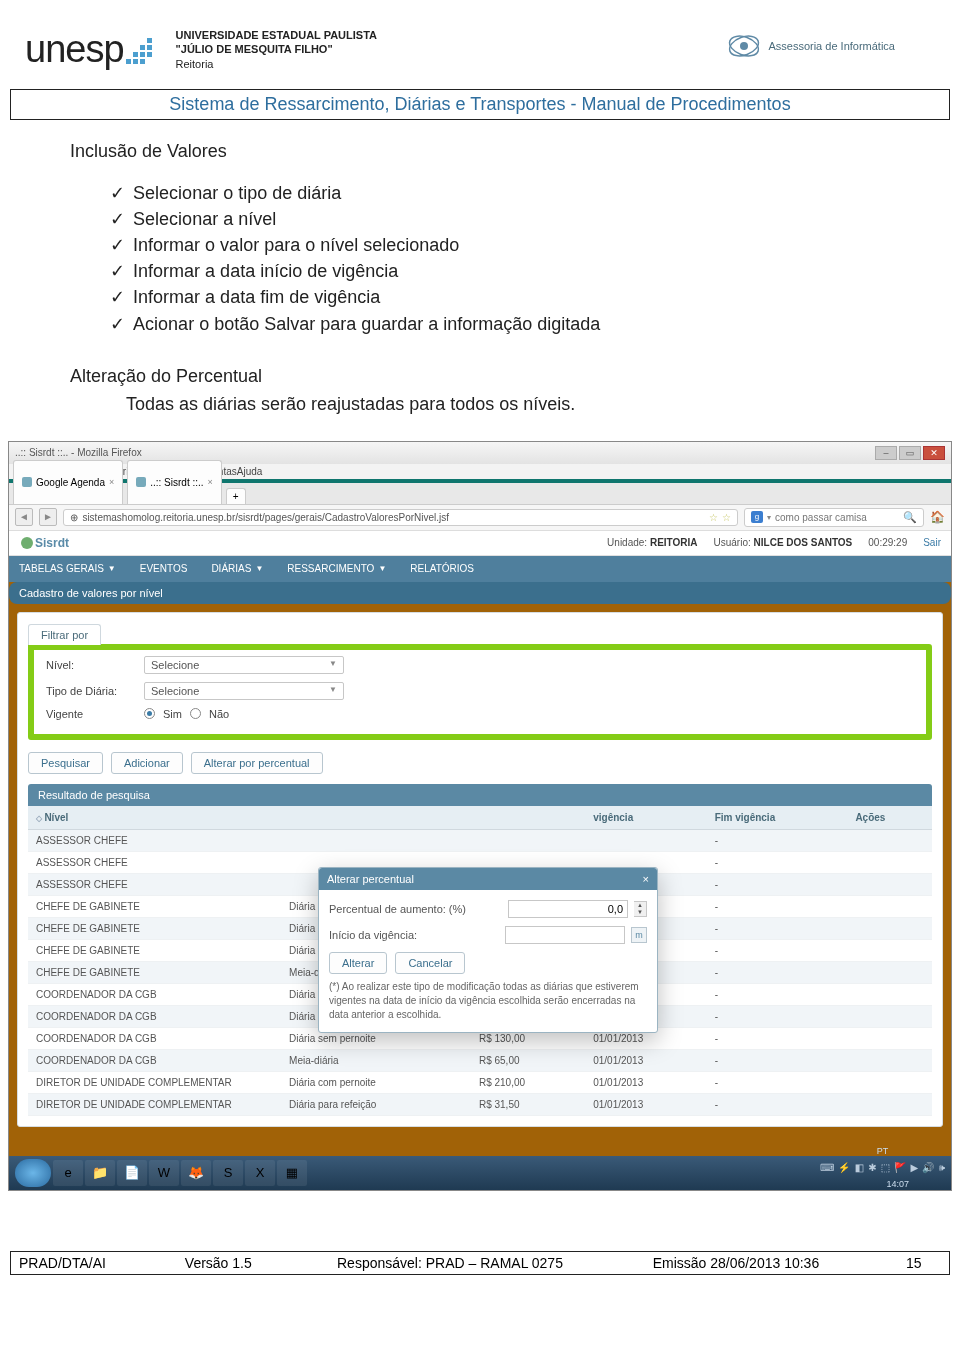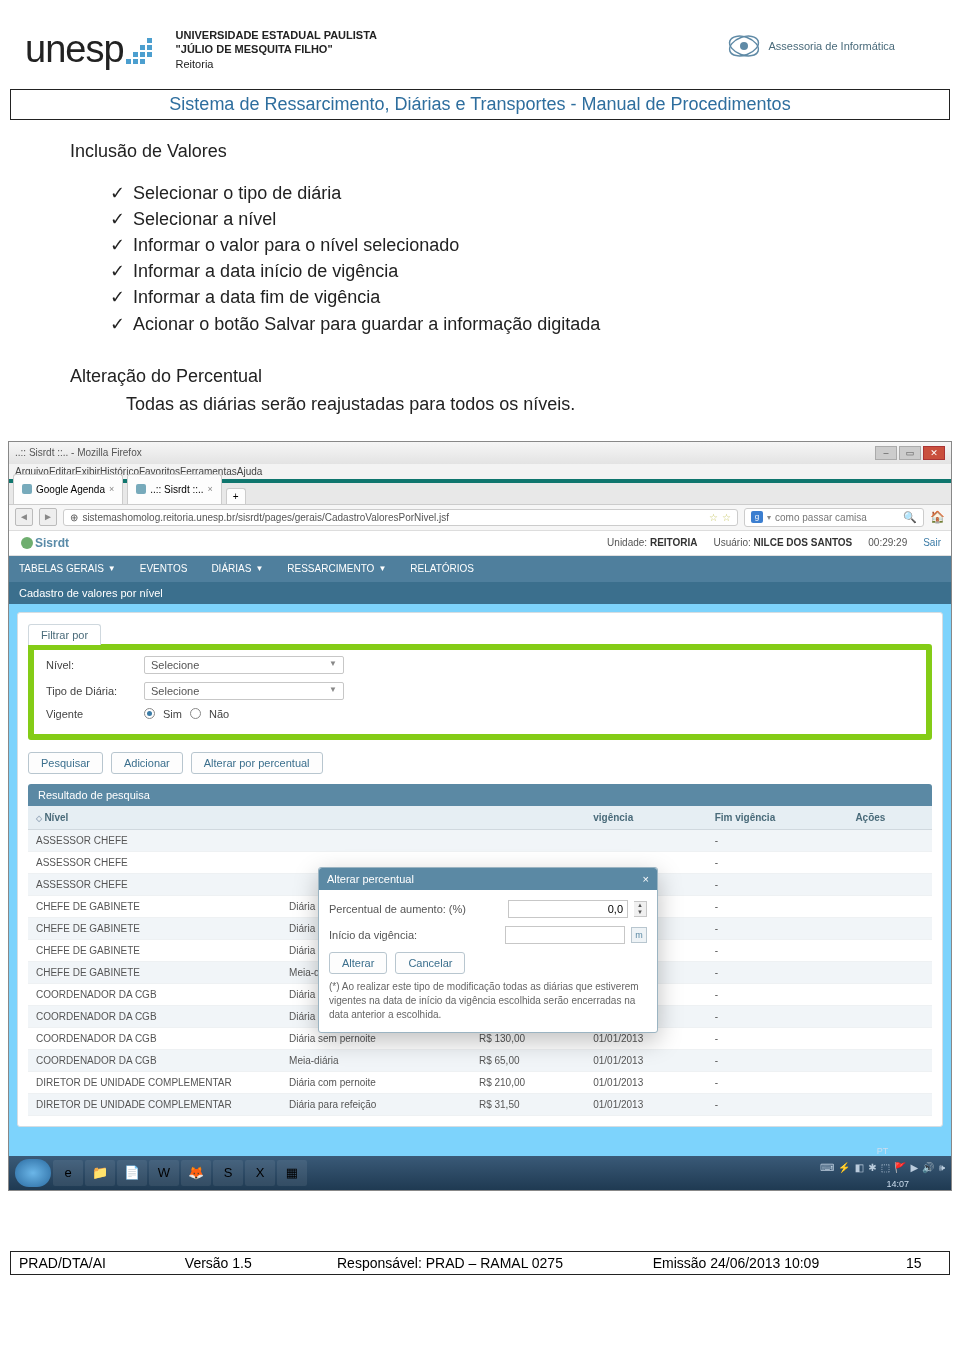--- a/index.html
+++ b/index.html
@@ -18,49 +18,49 @@
   .banner-text { text-align: center; font-size: 18px; color: #2e6e9e; }
   
   .doc-body { padding: 18px 70px 10px 70px; font-size: 18px; color: #222; line-height: 1.45; }
   .doc-h { margin-bottom: 16px; }
   .check-list { list-style: none; margin-left: 40px; margin-bottom: 26px; }
   .check-list li::before { content: "✓"; margin-right: 8px; }
   .alt-h { margin-bottom: 2px; }
   .alt-p { margin-left: 56px; }
   
   
-  .shot-wrap { margin: 14px 8px 0 8px; border: 1px solid #888; position: relative; height: 750px; overflow: hidden; background: #7dd3fc; font-size: 11px; }
+  .shot-wrap { margin: 14px 8px 0 8px; border: 1px solid #888; position: relative; height: 750px; overflow: hidden; background: #a16207; font-size: 11px; }
   .win-top { background: linear-gradient(#f6f6f6,#e3e3e3); height: 22px; display:flex; align-items:center; padding:0 6px; font-size:10px; color:#555; }
   .win-btns { margin-left:auto; display:flex; gap:2px;}
   .win-btn { width:22px; height:14px; background:#ccc; border:1px solid #aaa; font-size:9px; text-align:center; line-height:12px;}
   .win-close { background:#c94f3d; color:#fff; border-color:#a33; }
   .menu-bar { background:#f3f3f3; font-size:10px; color:#444; padding:2px 6px; display:flex; border-bottom:4px solid #0f766e;}
   .tab-bar { background:#e8e8e8; display:flex; border-bottom:1px solid #ccc; height:22px; align-items:flex-end;}
-  .tab { background:#fdfdfd; border:1px solid #ccc; border-bottom:none; border-radius:3px 3px 0 0; padding:9px 8px; font-size:10px; margin-left:4px; display:flex; align-items:center; gap:4px;}
+  .tab { background:#fdfdfd; border:1px solid #ccc; border-bottom:none; border-radius:3px 3px 0 0; padding:16px 8px; font-size:10px; margin-left:4px; display:flex; align-items:center; gap:4px;}
   .tab .x { font-size:9px; color:#888;}
   .addr-bar { background:#f6f6f6; display:flex; align-items:center; padding:3px 6px; gap:6px; border-bottom:1px solid #ddd;}
   .nav-arrow { width:18px; height:18px; border:1px solid #bbb; border-radius:2px; background:#eee; text-align:center; line-height:16px; font-size:10px; color:#888;}
   .url-box { flex:1; background:#fff; border:1px solid #ccc; border-radius:3px; padding:2px 6px; font-size:10px; color:#555; display:flex; align-items:center; gap:4px;}
   .star { color:#c8c86a; }
   .search-box { width:180px; background:#fff; border:1px solid #ccc; border-radius:3px; padding:2px 6px; font-size:10px; color:#777; display:flex; align-items:center; gap:4px;}
   .gicon { width:12px; height:12px; background:#3b7ed0; color:#fff; font-size:8px; text-align:center; line-height:12px; border-radius:2px;}
   .sicon { color:#888; font-size:11px;}
   .home-icon { color:#888; font-size:12px;}
   
   .sisrdt-bar { background:#fff; display:flex; align-items:center; padding:4px 10px; font-size:11px; color:#4a7; border-bottom:1px solid #e0e0e0;}
   .sisrdt-logo { font-weight:bold; color:#5a8ba8; font-size:12px;}
   .sisrdt-info { margin-left:auto; display:flex; gap:16px; color:#555; font-size:10px; align-items:center;}
   .sisrdt-info b { color:#333; }
   .sair { color:#3b7ba6; cursor:pointer; }
   
   .top-nav { background:#4f7f9d; color:#fff; display:flex; gap:4px; padding:0; font-size:10px; height:26px; align-items:center;}
   .top-nav .nav-item { padding:6px 10px; display:flex; align-items:center; gap:4px;}
   .caret { font-size:8px;}
   
-  .page-title-bar { background:#3b6f8d; color:#fff; padding:5px 10px; font-size:11px;}
+  .page-title-bar { background:#3b6f8d; color:#fff; padding:5px 10px; font-size:11px;border-radius:8px;}
   
   .content-area { background:#fff; margin:8px; border:1px solid #d6dde2; border-radius:3px; padding:10px; position:relative;}
   .filter-tab { display:inline-block; background:#fff; border:1px solid #cfd8de; border-bottom:none; border-radius:3px 3px 0 0; padding:4px 12px; font-size:11px; color:#4a6b7a; position:relative; top:1px;}
   .filter-body { border:6px solid #84cc16; border-radius:0 3px 3px 3px; padding:6px 12px; background:#fff;}
   .frow { display:flex; align-items:center; gap:8px; margin-bottom:8px; font-size:11px; color:#444;}
   .frow label { width:90px; }
   .sel { width:200px; border:1px solid #c7c7c7; background:#fff; padding:2px 6px; font-size:11px; color:#555; display:flex; justify-content:space-between; align-items:flex-start; border-radius:2px;}
   .sel .dd { font-size:8px; color:#888;}
   .radio { width:11px; height:11px; border:1px solid #888; border-radius:50%; display:inline-flex; align-items:center; justify-content:center;}
   .radio.on::after { content:""; width:5px; height:5px; background:#3b7ba6; border-radius:50%;}
@@ -436,15 +436,15 @@
         <div>07/05/2013</div>
       </div>
     </div>
   </div>
 </div>
 
 <div class="page-footer">
   <div class="pf1">PRAD/DTA/AI</div>
   <div class="pf2">Versão 1.5</div>
   <div class="pf3">Responsável: PRAD – RAMAL 0275</div>
-  <div class="pf4">Emissão 24/06/2013 10:09</div>
+  <div class="pf4">Emissão 28/06/2013 10:36</div>
   <div class="pf5">15</div>
 </div>
 
 </body></html>

